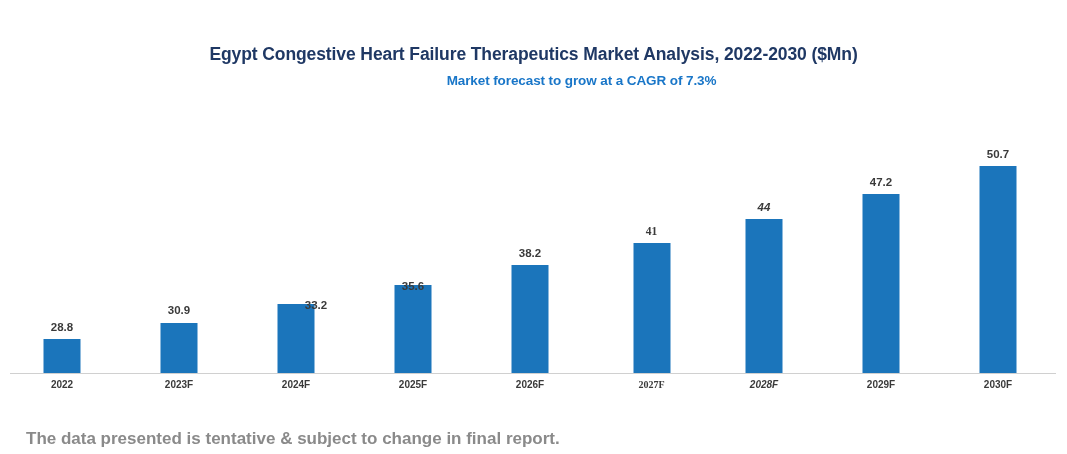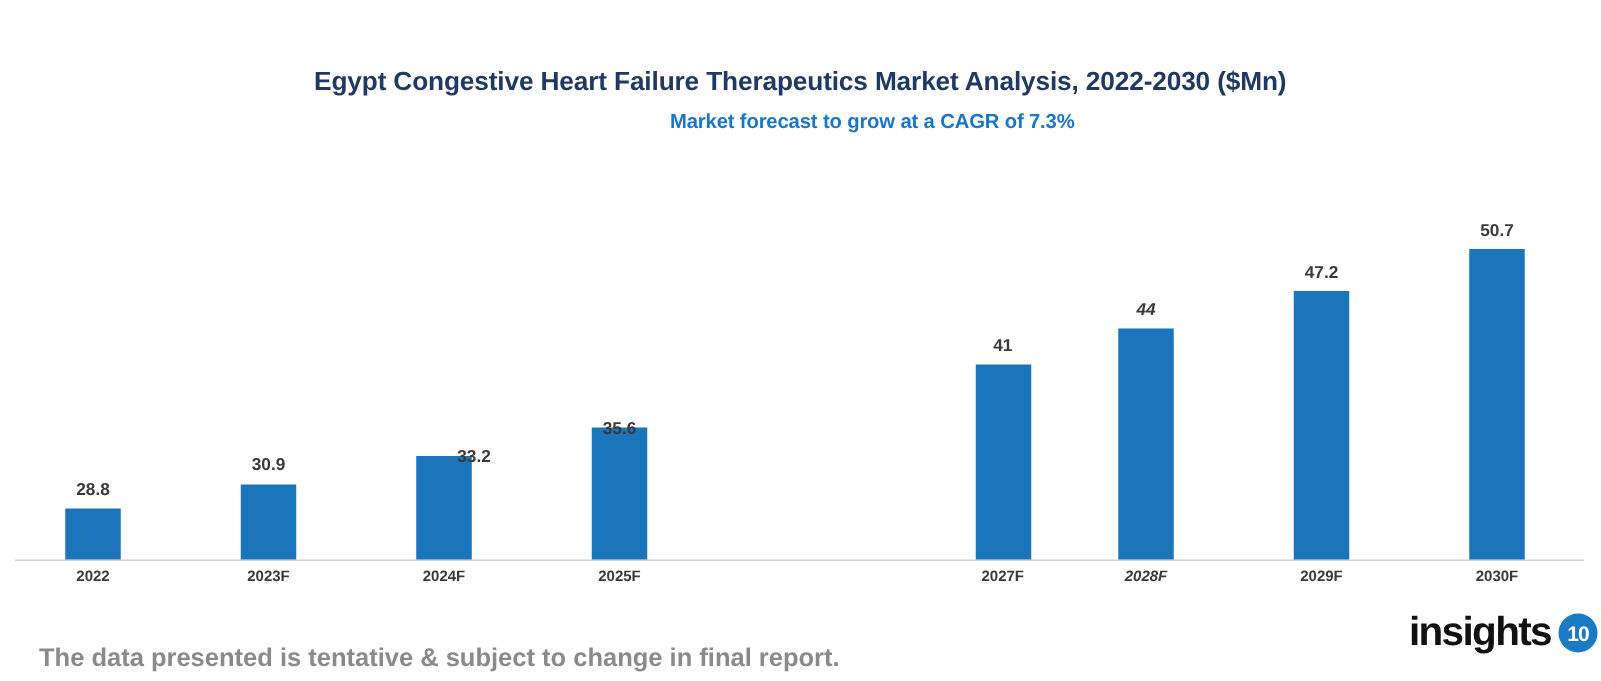--- a/index.html
+++ b/index.html
@@ -161,21 +161,26 @@
       <div class="bar-group" style="left: 237.5px;">
         <div class="bar" style="height: 68.6679px; background: rgb(27, 117, 187);"></div>
         <div class="bar-value" style="top: 299px; margin-left: 20px;">33.2</div>
         <div class="cat-label">2024F</div>
       </div>
       <div class="bar-group" style="left: 354.5px;">
         <div class="bar" style="height: 87.6107px; background: rgb(27, 117, 187);"></div>
         <div class="bar-value" style="top: 280px;">35.6</div>
         <div class="cat-label">2025F</div>
       </div>
-      <div class="bar-group" style="left: 610px;">
+      <div class="bar-group" style="left: 471.5px;">
+        <div class="bar" style="height: 108.132px; background: rgb(27, 117, 187);"></div>
+        <div class="bar-value" style="top: 246.868px;">38.2</div>
+        <div class="cat-label">2026F</div>
+      </div>
+      <div class="bar-group" style="left: 593px; font-family: Liberation Serif, serif;">
         <div class="bar" style="height: 130.232px; background: rgb(27, 117, 187);"></div>
         <div class="bar-value" style="top: 224.768px;">41</div>
         <div class="cat-label">2027F</div>
       </div>
       <div class="bar-group" style="left: 705.5px; font-style: italic;">
         <div class="bar" style="height: 153.911px; background: rgb(27, 117, 187);"></div>
         <div class="bar-value" style="top: 201.089px;">44</div>
         <div class="cat-label">2028F</div>
       </div>
       <div class="bar-group" style="left: 822.5px;">
@@ -185,18 +190,14 @@
       </div>
       <div class="bar-group" style="left: 939.5px;">
         <div class="bar" style="height: 206.793px; background: rgb(27, 117, 187);"></div>
         <div class="bar-value" style="top: 148.207px;">50.7</div>
         <div class="cat-label">2030F</div>
       </div>
     </div>
 
   <div class="footer-note">The data presented is tentative &amp; subject to change in final report.</div>
 
-  <div class="logo">
-    <span class="logo-word">insights</span>
-    <span class="logo-badge">10</span>
-  </div>
 
 </div>
 
 </body></html>

